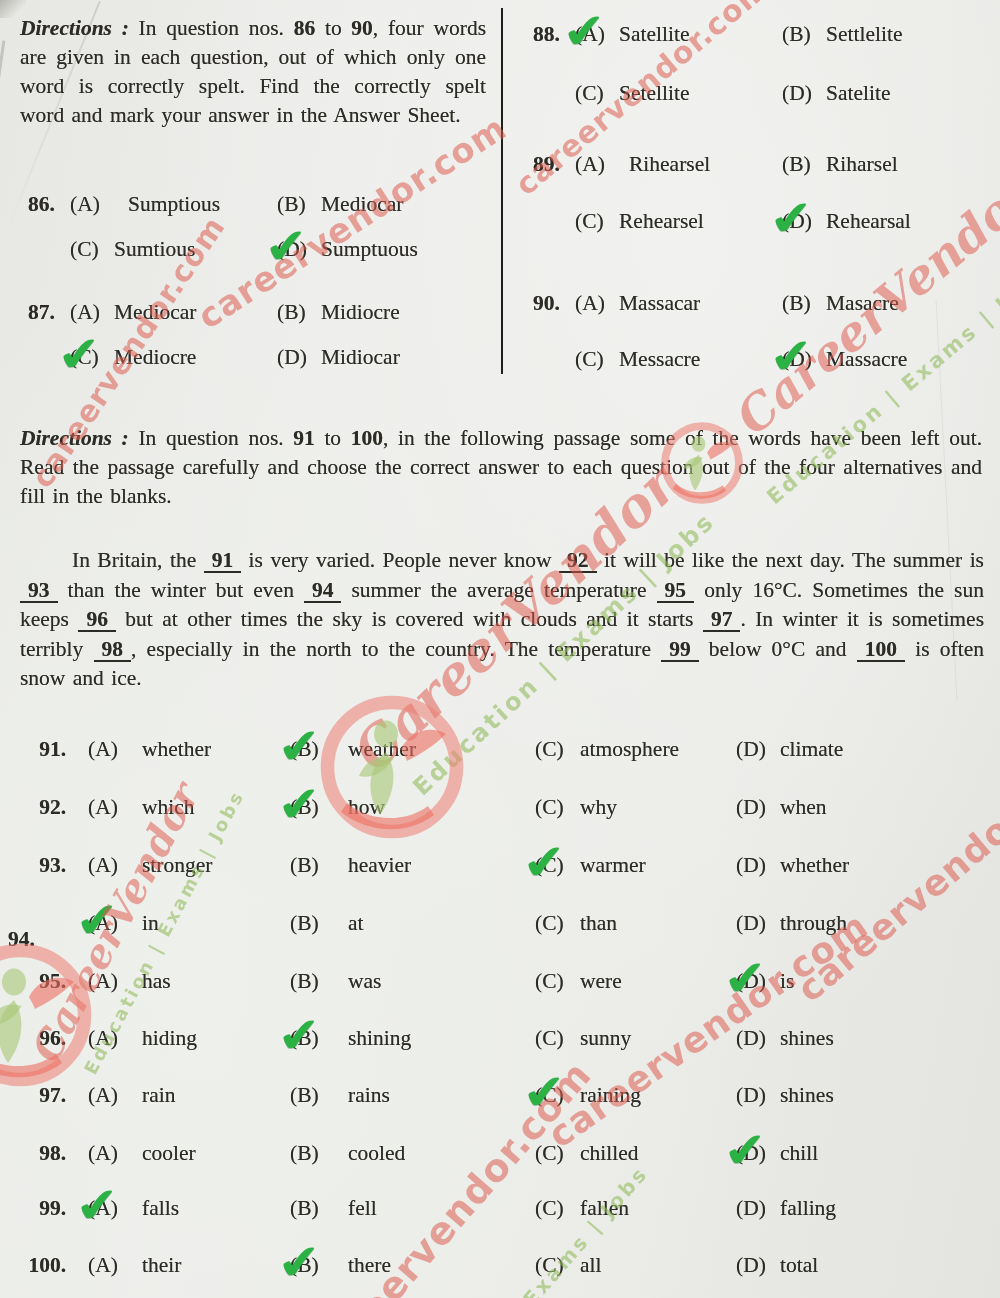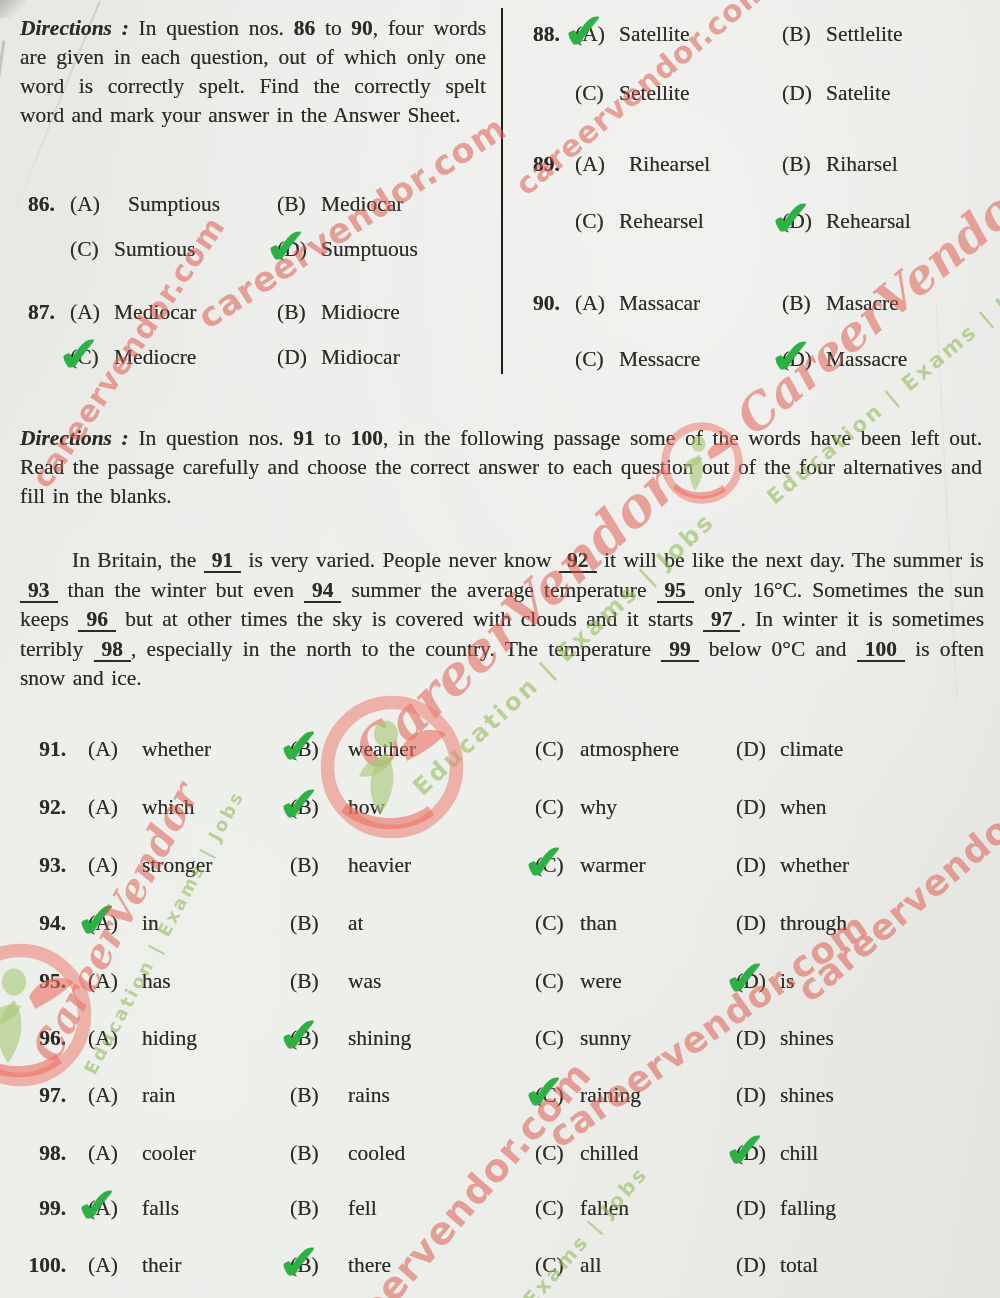--- a/index.html
+++ b/index.html
@@ -212,21 +212,21 @@
           <span class="oword txt" style="left: 142px; top: 0px;">stronger</span>
           <span class="olet txt" style="left: 290px; top: 0px;">(B)</span>
           <span class="oword txt" style="left: 348px; top: 0px;">heavier</span>
           <span class="olet txt" style="left: 535px; top: 0px;">(C)</span>
           <span class="oword txt" style="left: 580px; top: 0px;">warmer</span>
           <span class="check" style="left: 525px; top: -14px;">✔</span>
           <span class="olet txt" style="left: 736px; top: 0px;">(D)</span>
           <span class="oword txt" style="left: 780px; top: 0px;">whether</span>
         </div>
         <div class="cloze-row" style="left: 0px; top: 911px;">
-          <span class="qnum txt" style="left: 8px; top: 0px; width: 58px; text-align: right;">94.</span>
+          <span class="qnum txt" style="left: 8px; top: 16px; width: 58px; ">94.</span>
           <span class="olet txt" style="left: 88px; top: 0px;">(A)</span>
           <span class="oword txt" style="left: 142px; top: 0px;">in</span>
           <span class="check" style="left: 78px; top: -14px;">✔</span>
           <span class="olet txt" style="left: 290px; top: 0px;">(B)</span>
           <span class="oword txt" style="left: 348px; top: 0px;">at</span>
           <span class="olet txt" style="left: 535px; top: 0px;">(C)</span>
           <span class="oword txt" style="left: 580px; top: 0px;">than</span>
           <span class="olet txt" style="left: 736px; top: 0px;">(D)</span>
           <span class="oword txt" style="left: 780px; top: 0px;">through</span>
         </div>

